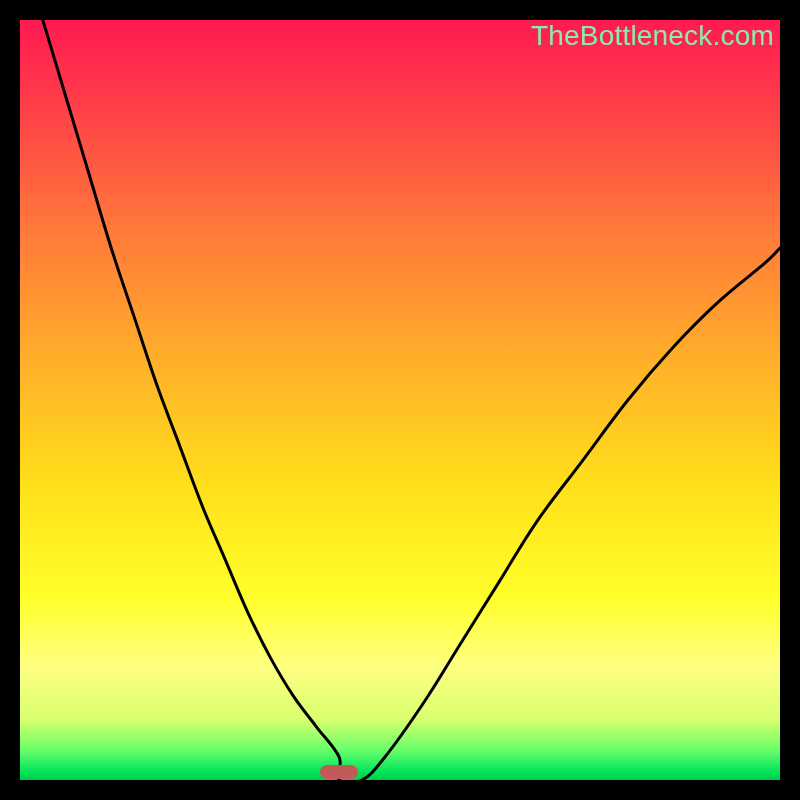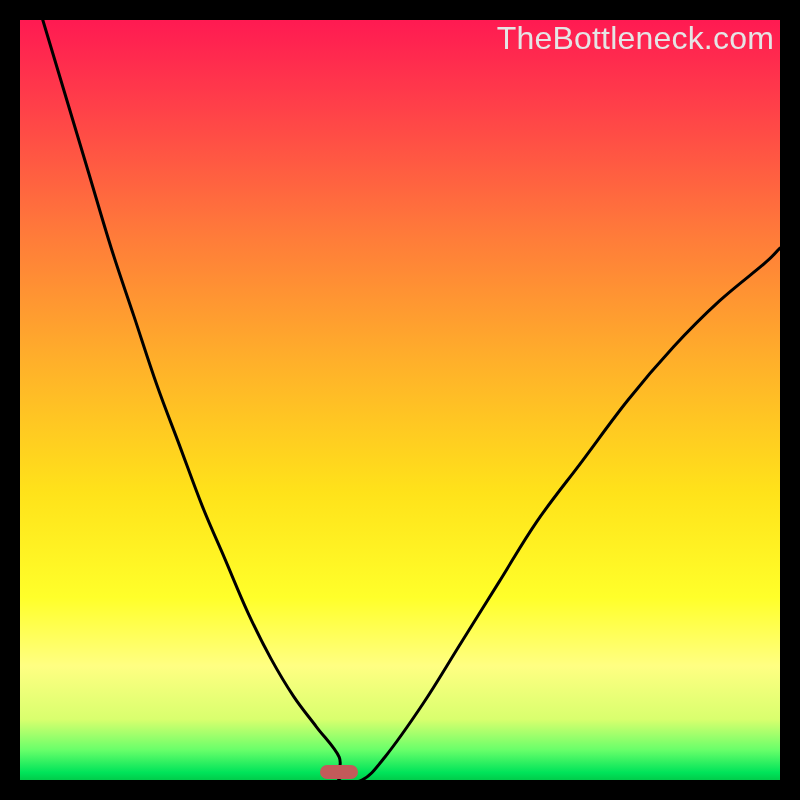--- a/index.html
+++ b/index.html
@@ -37,22 +37,22 @@
       #d9ff6e 92%,
       #6aff6a 96%,
       #00e45a 99%,
       #00cc4a 100%
     );
   }
   .watermark {
     position: absolute;
     top: 0px;
     right: 6px;
-    color: #e5e5e5;
-    font-size: 32px;
+    color: #86efac;
+    font-size: 28px;
     font-weight: 400;
     letter-spacing: 0.2px;
     user-select: none;
   }
   svg.curve {
     position: absolute;
     left: 0;
     top: 0;
     width: 760px;
     height: 760px;

